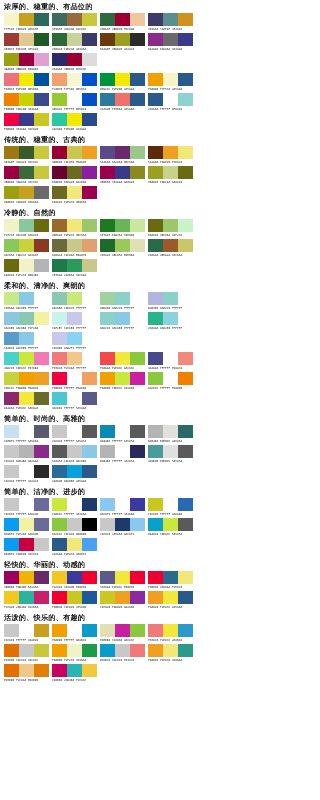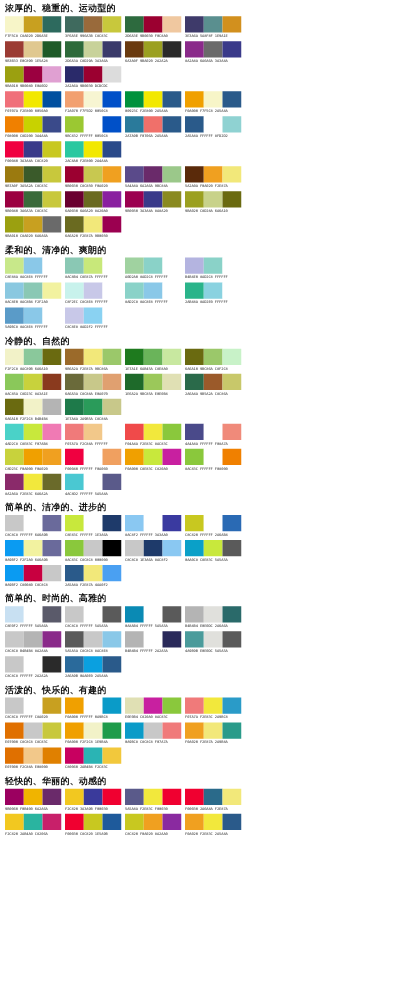--- a/index.html
+++ b/index.html
@@ -33,21 +33,21 @@
     letter-spacing:-0.1px;margin-top:1px;
     font-family:"DejaVu Sans Mono","Liberation Mono",monospace;
   }
 </style>
 </head>
 <body>
 
 <div class="sheet">
   <div id="sections-root">
       <div class="section">
-        <div class="sec-title">浓厚的、稳重的、运动型的</div>
+        <div class="sec-title">浓厚的、稳重的、有品位的</div>
         <div class="rows">
           <div class="row">
             <div class="group">
               <div class="swatches">
                 <div class="sw w3" style="background: rgb(247, 245, 200);"></div>
                 <div class="sw w3" style="background: rgb(200, 160, 32);"></div>
                 <div class="sw w3" style="background: rgb(45, 106, 94);"></div>
               </div>
               <div class="caption">F7F5C8 C8A020 2D6A5E</div>
             </div>
@@ -214,20 +214,21 @@
                 <div class="sw w3" style="background: rgb(42, 200, 160);"></div>
                 <div class="sw w3" style="background: rgb(242, 232, 0);"></div>
                 <div class="sw w3" style="background: rgb(42, 74, 138);"></div>
               </div>
               <div class="caption">2AC8A0 F2E800 2A4A8A</div>
             </div>
           </div>
         </div>
       </div>
       <div class="section">
+        <div class="sec-title">传统的、稳重的、古典的</div>
         <div class="rows">
           <div class="row">
             <div class="group">
               <div class="swatches">
                 <div class="sw w3" style="background: rgb(155, 122, 15);"></div>
                 <div class="sw w3" style="background: rgb(58, 90, 42);"></div>
                 <div class="sw w3" style="background: rgb(200, 200, 60);"></div>
               </div>
               <div class="caption">9B7A0F 3A5A2A C8C83C</div>
             </div>
@@ -299,20 +300,111 @@
               </div>
               <div class="caption">9BA010 C8A020 6A6A6A</div>
             </div>
             <div class="group">
               <div class="swatches">
                 <div class="sw w3" style="background: rgb(106, 106, 32);"></div>
                 <div class="sw w3" style="background: rgb(242, 232, 122);"></div>
                 <div class="sw w3" style="background: rgb(155, 0, 80);"></div>
               </div>
               <div class="caption">6A6A20 F2E87A 9B0050</div>
+            </div>
+          </div>
+        </div>
+      </div>
+      <div class="section">
+        <div class="sec-title">冷静的、自然的</div>
+        <div class="rows">
+          <div class="row">
+            <div class="group">
+              <div class="swatches">
+                <div class="sw w3" style="background: rgb(242, 242, 200);"></div>
+                <div class="sw w3" style="background: rgb(138, 200, 155);"></div>
+                <div class="sw w3" style="background: rgb(106, 106, 16);"></div>
+              </div>
+              <div class="caption">F2F2C8 8AC89B 6A6A10</div>
+            </div>
+            <div class="group">
+              <div class="swatches">
+                <div class="sw w3" style="background: rgb(155, 106, 42);"></div>
+                <div class="sw w3" style="background: rgb(242, 232, 122);"></div>
+                <div class="sw w3" style="background: rgb(155, 200, 106);"></div>
+              </div>
+              <div class="caption">9B6A2A F2E87A 9BC86A</div>
+            </div>
+            <div class="group">
+              <div class="swatches">
+                <div class="sw w3" style="background: rgb(30, 122, 30);"></div>
+                <div class="sw w3" style="background: rgb(106, 180, 90);"></div>
+                <div class="sw w3" style="background: rgb(200, 232, 160);"></div>
+              </div>
+              <div class="caption">1E7A1E 6AB45A C8E8A0</div>
+            </div>
+            <div class="group">
+              <div class="swatches">
+                <div class="sw w3" style="background: rgb(106, 106, 16);"></div>
+                <div class="sw w3" style="background: rgb(155, 200, 106);"></div>
+                <div class="sw w3" style="background: rgb(200, 242, 200);"></div>
+              </div>
+              <div class="caption">6A6A10 9BC86A C8F2C8</div>
+            </div>
+          </div>
+          <div class="row">
+            <div class="group">
+              <div class="swatches">
+                <div class="sw w3" style="background: rgb(138, 200, 90);"></div>
+                <div class="sw w3" style="background: rgb(200, 210, 60);"></div>
+                <div class="sw w3" style="background: rgb(138, 58, 30);"></div>
+              </div>
+              <div class="caption">8AC85A C8D23C 8A3A1E</div>
+            </div>
+            <div class="group">
+              <div class="swatches">
+                <div class="sw w3" style="background: rgb(106, 106, 58);"></div>
+                <div class="sw w3" style="background: rgb(200, 200, 138);"></div>
+                <div class="sw w3" style="background: rgb(224, 160, 112);"></div>
+              </div>
+              <div class="caption">6A6A3A C8C88A E0A070</div>
+            </div>
+            <div class="group">
+              <div class="swatches">
+                <div class="sw w3" style="background: rgb(30, 106, 42);"></div>
+                <div class="sw w3" style="background: rgb(155, 200, 90);"></div>
+                <div class="sw w3" style="background: rgb(224, 224, 180);"></div>
+              </div>
+              <div class="caption">1E6A2A 9BC85A E0E0B4</div>
+            </div>
+            <div class="group">
+              <div class="swatches">
+                <div class="sw w3" style="background: rgb(42, 106, 74);"></div>
+                <div class="sw w3" style="background: rgb(155, 90, 42);"></div>
+                <div class="sw w3" style="background: rgb(200, 200, 106);"></div>
+              </div>
+              <div class="caption">2A6A4A 9B5A2A C8C86A</div>
+            </div>
+          </div>
+          <div class="row">
+            <div class="group">
+              <div class="swatches">
+                <div class="sw w3" style="background: rgb(106, 106, 16);"></div>
+                <div class="sw w3" style="background: rgb(242, 242, 200);"></div>
+                <div class="sw w3" style="background: rgb(180, 180, 180);"></div>
+              </div>
+              <div class="caption">6A6A10 F2F2C8 B4B4B4</div>
+            </div>
+            <div class="group">
+              <div class="swatches">
+                <div class="sw w3" style="background: rgb(30, 122, 74);"></div>
+                <div class="sw w3" style="background: rgb(42, 155, 90);"></div>
+                <div class="sw w3" style="background: rgb(200, 200, 138);"></div>
+              </div>
+              <div class="caption">1E7A4A 2A9B5A C8C88A</div>
             </div>
           </div>
         </div>
       </div>
       <div class="section">
         <div class="sec-title">柔和的、清净的、爽朗的</div>
         <div class="rows">
           <div class="row">
             <div class="group">
               <div class="swatches">
@@ -395,196 +487,196 @@
                 <div class="sw w3" style="background: rgb(200, 200, 232);"></div>
                 <div class="sw w3" style="background: rgb(138, 210, 242);"></div>
                 <div class="sw w3" style="background: rgb(255, 255, 255);"></div>
               </div>
               <div class="caption">C8C8E8 8AD2F2 FFFFFF</div>
             </div>
           </div>
         </div>
       </div>
       <div class="section">
-        <div class="sec-title">冷静的、自然的</div>
         <div class="rows">
           <div class="row">
             <div class="group">
               <div class="swatches">
-                <div class="sw w3" style="background: rgb(242, 242, 200);"></div>
-                <div class="sw w3" style="background: rgb(138, 200, 155);"></div>
-                <div class="sw w3" style="background: rgb(106, 106, 16);"></div>
-              </div>
-              <div class="caption">F2F2C8 8AC89B 6A6A10</div>
-            </div>
-            <div class="group">
-              <div class="swatches">
-                <div class="sw w3" style="background: rgb(155, 106, 42);"></div>
-                <div class="sw w3" style="background: rgb(242, 232, 122);"></div>
-                <div class="sw w3" style="background: rgb(155, 200, 106);"></div>
-              </div>
-              <div class="caption">9B6A2A F2E87A 9BC86A</div>
-            </div>
-            <div class="group">
-              <div class="swatches">
-                <div class="sw w3" style="background: rgb(30, 122, 30);"></div>
-                <div class="sw w3" style="background: rgb(106, 180, 90);"></div>
-                <div class="sw w3" style="background: rgb(200, 232, 160);"></div>
-              </div>
-              <div class="caption">1E7A1E 6AB45A C8E8A0</div>
-            </div>
-            <div class="group">
-              <div class="swatches">
-                <div class="sw w3" style="background: rgb(106, 106, 16);"></div>
-                <div class="sw w3" style="background: rgb(155, 200, 106);"></div>
-                <div class="sw w3" style="background: rgb(200, 242, 200);"></div>
-              </div>
-              <div class="caption">6A6A10 9BC86A C8F2C8</div>
-            </div>
-          </div>
-          <div class="row">
-            <div class="group">
-              <div class="swatches">
-                <div class="sw w3" style="background: rgb(138, 200, 90);"></div>
+                <div class="sw w3" style="background: rgb(74, 210, 200);"></div>
+                <div class="sw w3" style="background: rgb(200, 232, 60);"></div>
+                <div class="sw w3" style="background: rgb(240, 122, 180);"></div>
+              </div>
+              <div class="caption">4AD2C8 C8E83C F07AB4</div>
+            </div>
+            <div class="group">
+              <div class="swatches">
+                <div class="sw w3" style="background: rgb(240, 122, 122);"></div>
+                <div class="sw w3" style="background: rgb(242, 200, 138);"></div>
+                <div class="sw w3" style="background: rgb(255, 255, 255);"></div>
+              </div>
+              <div class="caption">F07A7A F2C88A FFFFFF</div>
+            </div>
+            <div class="group">
+              <div class="swatches">
+                <div class="sw w3" style="background: rgb(240, 74, 74);"></div>
+                <div class="sw w3" style="background: rgb(242, 232, 60);"></div>
+                <div class="sw w3" style="background: rgb(138, 200, 60);"></div>
+              </div>
+              <div class="caption">F04A4A F2E83C 8AC83C</div>
+            </div>
+            <div class="group">
+              <div class="swatches">
+                <div class="sw w3" style="background: rgb(74, 74, 138);"></div>
+                <div class="sw w3" style="background: rgb(255, 255, 255);"></div>
+                <div class="sw w3" style="background: rgb(240, 138, 122);"></div>
+              </div>
+              <div class="caption">4A4A8A FFFFFF F08A7A</div>
+            </div>
+          </div>
+          <div class="row">
+            <div class="group">
+              <div class="swatches">
                 <div class="sw w3" style="background: rgb(200, 210, 60);"></div>
-                <div class="sw w3" style="background: rgb(138, 58, 30);"></div>
-              </div>
-              <div class="caption">8AC85A C8D23C 8A3A1E</div>
-            </div>
-            <div class="group">
-              <div class="swatches">
-                <div class="sw w3" style="background: rgb(106, 106, 58);"></div>
-                <div class="sw w3" style="background: rgb(200, 200, 138);"></div>
-                <div class="sw w3" style="background: rgb(224, 160, 112);"></div>
-              </div>
-              <div class="caption">6A6A3A C8C88A E0A070</div>
-            </div>
-            <div class="group">
-              <div class="swatches">
-                <div class="sw w3" style="background: rgb(30, 106, 42);"></div>
-                <div class="sw w3" style="background: rgb(155, 200, 90);"></div>
-                <div class="sw w3" style="background: rgb(224, 224, 180);"></div>
-              </div>
-              <div class="caption">1E6A2A 9BC85A E0E0B4</div>
-            </div>
-            <div class="group">
-              <div class="swatches">
-                <div class="sw w3" style="background: rgb(42, 106, 74);"></div>
-                <div class="sw w3" style="background: rgb(155, 90, 42);"></div>
-                <div class="sw w3" style="background: rgb(200, 200, 106);"></div>
-              </div>
-              <div class="caption">2A6A4A 9B5A2A C8C86A</div>
-            </div>
-          </div>
-          <div class="row">
-            <div class="group">
-              <div class="swatches">
-                <div class="sw w3" style="background: rgb(106, 106, 16);"></div>
-                <div class="sw w3" style="background: rgb(242, 242, 200);"></div>
-                <div class="sw w3" style="background: rgb(180, 180, 180);"></div>
-              </div>
-              <div class="caption">6A6A10 F2F2C8 B4B4B4</div>
-            </div>
-            <div class="group">
-              <div class="swatches">
-                <div class="sw w3" style="background: rgb(30, 122, 74);"></div>
-                <div class="sw w3" style="background: rgb(42, 155, 90);"></div>
-                <div class="sw w3" style="background: rgb(200, 200, 138);"></div>
-              </div>
-              <div class="caption">1E7A4A 2A9B5A C8C88A</div>
+                <div class="sw w3" style="background: rgb(240, 160, 0);"></div>
+                <div class="sw w3" style="background: rgb(240, 160, 32);"></div>
+              </div>
+              <div class="caption">C8D23C F0A000 F0A020</div>
+            </div>
+            <div class="group">
+              <div class="swatches">
+                <div class="sw w3" style="background: rgb(240, 0, 64);"></div>
+                <div class="sw w3" style="background: rgb(255, 255, 255);"></div>
+                <div class="sw w3" style="background: rgb(240, 160, 96);"></div>
+              </div>
+              <div class="caption">F00040 FFFFFF F0A060</div>
+            </div>
+            <div class="group">
+              <div class="swatches">
+                <div class="sw w3" style="background: rgb(240, 160, 0);"></div>
+                <div class="sw w3" style="background: rgb(200, 232, 60);"></div>
+                <div class="sw w3" style="background: rgb(200, 32, 160);"></div>
+              </div>
+              <div class="caption">F0A000 C8E83C C820A0</div>
+            </div>
+            <div class="group">
+              <div class="swatches">
+                <div class="sw w3" style="background: rgb(138, 200, 60);"></div>
+                <div class="sw w3" style="background: rgb(255, 255, 255);"></div>
+                <div class="sw w3" style="background: rgb(240, 128, 0);"></div>
+              </div>
+              <div class="caption">8AC83C FFFFFF F08000</div>
+            </div>
+          </div>
+          <div class="row">
+            <div class="group">
+              <div class="swatches">
+                <div class="sw w3" style="background: rgb(138, 42, 106);"></div>
+                <div class="sw w3" style="background: rgb(242, 232, 60);"></div>
+                <div class="sw w3" style="background: rgb(106, 106, 42);"></div>
+              </div>
+              <div class="caption">8A2A6A F2E83C 6A6A2A</div>
+            </div>
+            <div class="group">
+              <div class="swatches">
+                <div class="sw w3" style="background: rgb(74, 200, 210);"></div>
+                <div class="sw w3" style="background: rgb(255, 255, 255);"></div>
+                <div class="sw w3" style="background: rgb(90, 90, 138);"></div>
+              </div>
+              <div class="caption">4AC8D2 FFFFFF 5A5A8A</div>
             </div>
           </div>
         </div>
       </div>
       <div class="section">
+        <div class="sec-title">简单的、时尚的、高雅的</div>
         <div class="rows">
           <div class="row">
             <div class="group">
               <div class="swatches">
-                <div class="sw w3" style="background: rgb(74, 210, 200);"></div>
-                <div class="sw w3" style="background: rgb(200, 232, 60);"></div>
-                <div class="sw w3" style="background: rgb(240, 122, 180);"></div>
-              </div>
-              <div class="caption">4AD2C8 C8E83C F07AB4</div>
-            </div>
-            <div class="group">
-              <div class="swatches">
-                <div class="sw w3" style="background: rgb(240, 122, 122);"></div>
-                <div class="sw w3" style="background: rgb(242, 200, 138);"></div>
-                <div class="sw w3" style="background: rgb(255, 255, 255);"></div>
-              </div>
-              <div class="caption">F07A7A F2C88A FFFFFF</div>
-            </div>
-            <div class="group">
-              <div class="swatches">
-                <div class="sw w3" style="background: rgb(240, 74, 74);"></div>
-                <div class="sw w3" style="background: rgb(242, 232, 60);"></div>
-                <div class="sw w3" style="background: rgb(138, 200, 60);"></div>
-              </div>
-              <div class="caption">F04A4A F2E83C 8AC83C</div>
-            </div>
-            <div class="group">
-              <div class="swatches">
-                <div class="sw w3" style="background: rgb(74, 74, 138);"></div>
-                <div class="sw w3" style="background: rgb(255, 255, 255);"></div>
-                <div class="sw w3" style="background: rgb(240, 138, 122);"></div>
-              </div>
-              <div class="caption">4A4A8A FFFFFF F08A7A</div>
-            </div>
-          </div>
-          <div class="row">
-            <div class="group">
-              <div class="swatches">
-                <div class="sw w3" style="background: rgb(200, 210, 60);"></div>
-                <div class="sw w3" style="background: rgb(240, 160, 0);"></div>
-                <div class="sw w3" style="background: rgb(240, 160, 32);"></div>
-              </div>
-              <div class="caption">C8D23C F0A000 F0A020</div>
-            </div>
-            <div class="group">
-              <div class="swatches">
-                <div class="sw w3" style="background: rgb(240, 0, 64);"></div>
-                <div class="sw w3" style="background: rgb(255, 255, 255);"></div>
-                <div class="sw w3" style="background: rgb(240, 160, 96);"></div>
-              </div>
-              <div class="caption">F00040 FFFFFF F0A060</div>
-            </div>
-            <div class="group">
-              <div class="swatches">
-                <div class="sw w3" style="background: rgb(240, 160, 0);"></div>
-                <div class="sw w3" style="background: rgb(200, 232, 60);"></div>
-                <div class="sw w3" style="background: rgb(200, 32, 160);"></div>
-              </div>
-              <div class="caption">F0A000 C8E83C C820A0</div>
-            </div>
-            <div class="group">
-              <div class="swatches">
-                <div class="sw w3" style="background: rgb(138, 200, 60);"></div>
-                <div class="sw w3" style="background: rgb(255, 255, 255);"></div>
-                <div class="sw w3" style="background: rgb(240, 128, 0);"></div>
-              </div>
-              <div class="caption">8AC83C FFFFFF F08000</div>
-            </div>
-          </div>
-          <div class="row">
-            <div class="group">
-              <div class="swatches">
-                <div class="sw w3" style="background: rgb(138, 42, 106);"></div>
-                <div class="sw w3" style="background: rgb(242, 232, 60);"></div>
-                <div class="sw w3" style="background: rgb(106, 106, 42);"></div>
-              </div>
-              <div class="caption">8A2A6A F2E83C 6A6A2A</div>
-            </div>
-            <div class="group">
-              <div class="swatches">
-                <div class="sw w3" style="background: rgb(74, 200, 210);"></div>
-                <div class="sw w3" style="background: rgb(255, 255, 255);"></div>
-                <div class="sw w3" style="background: rgb(90, 90, 138);"></div>
-              </div>
-              <div class="caption">4AC8D2 FFFFFF 5A5A8A</div>
+                <div class="sw w3" style="background: rgb(200, 224, 242);"></div>
+                <div class="sw w3" style="background: rgb(255, 255, 255);"></div>
+                <div class="sw w3" style="background: rgb(90, 90, 106);"></div>
+              </div>
+              <div class="caption">C8E0F2 FFFFFF 5A5A6A</div>
+            </div>
+            <div class="group">
+              <div class="swatches">
+                <div class="sw w3" style="background: rgb(200, 200, 200);"></div>
+                <div class="sw w3" style="background: rgb(255, 255, 255);"></div>
+                <div class="sw w3" style="background: rgb(90, 90, 90);"></div>
+              </div>
+              <div class="caption">C8C8C8 FFFFFF 5A5A5A</div>
+            </div>
+            <div class="group">
+              <div class="swatches">
+                <div class="sw w3" style="background: rgb(10, 138, 180);"></div>
+                <div class="sw w3" style="background: rgb(255, 255, 255);"></div>
+                <div class="sw w3" style="background: rgb(90, 90, 90);"></div>
+              </div>
+              <div class="caption">0A8AB4 FFFFFF 5A5A5A</div>
+            </div>
+            <div class="group">
+              <div class="swatches">
+                <div class="sw w3" style="background: rgb(180, 180, 180);"></div>
+                <div class="sw w3" style="background: rgb(224, 224, 220);"></div>
+                <div class="sw w3" style="background: rgb(42, 106, 106);"></div>
+              </div>
+              <div class="caption">B4B4B4 E0E0DC 2A6A6A</div>
+            </div>
+          </div>
+          <div class="row">
+            <div class="group">
+              <div class="swatches">
+                <div class="sw w3" style="background: rgb(200, 200, 200);"></div>
+                <div class="sw w3" style="background: rgb(180, 180, 180);"></div>
+                <div class="sw w3" style="background: rgb(138, 42, 138);"></div>
+              </div>
+              <div class="caption">C8C8C8 B4B4B4 8A2A8A</div>
+            </div>
+            <div class="group">
+              <div class="swatches">
+                <div class="sw w3" style="background: rgb(90, 90, 90);"></div>
+                <div class="sw w3" style="background: rgb(200, 200, 200);"></div>
+                <div class="sw w3" style="background: rgb(138, 200, 232);"></div>
+              </div>
+              <div class="caption">5A5A5A C8C8C8 8AC8E8</div>
+            </div>
+            <div class="group">
+              <div class="swatches">
+                <div class="sw w3" style="background: rgb(180, 180, 180);"></div>
+                <div class="sw w3" style="background: rgb(255, 255, 255);"></div>
+                <div class="sw w3" style="background: rgb(42, 42, 90);"></div>
+              </div>
+              <div class="caption">B4B4B4 FFFFFF 2A2A5A</div>
+            </div>
+            <div class="group">
+              <div class="swatches">
+                <div class="sw w3" style="background: rgb(74, 155, 155);"></div>
+                <div class="sw w3" style="background: rgb(224, 224, 220);"></div>
+                <div class="sw w3" style="background: rgb(90, 90, 90);"></div>
+              </div>
+              <div class="caption">4A9B9B E0E0DC 5A5A5A</div>
+            </div>
+          </div>
+          <div class="row">
+            <div class="group">
+              <div class="swatches">
+                <div class="sw w3" style="background: rgb(200, 200, 200);"></div>
+                <div class="sw w3" style="background: rgb(255, 255, 255);"></div>
+                <div class="sw w3" style="background: rgb(42, 42, 42);"></div>
+              </div>
+              <div class="caption">C8C8C8 FFFFFF 2A2A2A</div>
+            </div>
+            <div class="group">
+              <div class="swatches">
+                <div class="sw w3" style="background: rgb(42, 106, 155);"></div>
+                <div class="sw w3" style="background: rgb(10, 160, 224);"></div>
+                <div class="sw w3" style="background: rgb(42, 90, 138);"></div>
+              </div>
+              <div class="caption">2A6A9B 0AA0E0 2A5A8A</div>
             </div>
           </div>
         </div>
       </div>
       <div class="section">
         <div class="sec-title">简单的、洁净的、进步的</div>
         <div class="rows">
           <div class="row">
             <div class="group">
               <div class="swatches">
@@ -667,106 +759,88 @@
                 <div class="sw w3" style="background: rgb(42, 90, 138);"></div>
                 <div class="sw w3" style="background: rgb(242, 232, 122);"></div>
                 <div class="sw w3" style="background: rgb(74, 160, 242);"></div>
               </div>
               <div class="caption">2A5A8A F2E87A 4AA0F2</div>
             </div>
           </div>
         </div>
       </div>
       <div class="section">
-        <div class="sec-title">简单的、时尚的、高雅的</div>
+        <div class="sec-title">轻快的、华丽的、动感的</div>
         <div class="rows">
           <div class="row">
             <div class="group">
               <div class="swatches">
-                <div class="sw w3" style="background: rgb(200, 224, 242);"></div>
-                <div class="sw w3" style="background: rgb(255, 255, 255);"></div>
-                <div class="sw w3" style="background: rgb(90, 90, 106);"></div>
-              </div>
-              <div class="caption">C8E0F2 FFFFFF 5A5A6A</div>
-            </div>
-            <div class="group">
-              <div class="swatches">
-                <div class="sw w3" style="background: rgb(200, 200, 200);"></div>
-                <div class="sw w3" style="background: rgb(255, 255, 255);"></div>
-                <div class="sw w3" style="background: rgb(90, 90, 90);"></div>
-              </div>
-              <div class="caption">C8C8C8 FFFFFF 5A5A5A</div>
-            </div>
-            <div class="group">
-              <div class="swatches">
-                <div class="sw w3" style="background: rgb(10, 138, 180);"></div>
-                <div class="sw w3" style="background: rgb(255, 255, 255);"></div>
-                <div class="sw w3" style="background: rgb(90, 90, 90);"></div>
-              </div>
-              <div class="caption">0A8AB4 FFFFFF 5A5A5A</div>
-            </div>
-            <div class="group">
-              <div class="swatches">
-                <div class="sw w3" style="background: rgb(180, 180, 180);"></div>
-                <div class="sw w3" style="background: rgb(224, 224, 220);"></div>
-                <div class="sw w3" style="background: rgb(42, 106, 106);"></div>
-              </div>
-              <div class="caption">B4B4B4 E0E0DC 2A6A6A</div>
-            </div>
-          </div>
-          <div class="row">
-            <div class="group">
-              <div class="swatches">
-                <div class="sw w3" style="background: rgb(200, 200, 200);"></div>
-                <div class="sw w3" style="background: rgb(180, 180, 180);"></div>
-                <div class="sw w3" style="background: rgb(138, 42, 138);"></div>
-              </div>
-              <div class="caption">C8C8C8 B4B4B4 8A2A8A</div>
-            </div>
-            <div class="group">
-              <div class="swatches">
-                <div class="sw w3" style="background: rgb(90, 90, 90);"></div>
-                <div class="sw w3" style="background: rgb(200, 200, 200);"></div>
-                <div class="sw w3" style="background: rgb(138, 200, 232);"></div>
-              </div>
-              <div class="caption">5A5A5A C8C8C8 8AC8E8</div>
-            </div>
-            <div class="group">
-              <div class="swatches">
-                <div class="sw w3" style="background: rgb(180, 180, 180);"></div>
-                <div class="sw w3" style="background: rgb(255, 255, 255);"></div>
-                <div class="sw w3" style="background: rgb(42, 42, 90);"></div>
-              </div>
-              <div class="caption">B4B4B4 FFFFFF 2A2A5A</div>
-            </div>
-            <div class="group">
-              <div class="swatches">
-                <div class="sw w3" style="background: rgb(74, 155, 155);"></div>
-                <div class="sw w3" style="background: rgb(224, 224, 220);"></div>
-                <div class="sw w3" style="background: rgb(90, 90, 90);"></div>
-              </div>
-              <div class="caption">4A9B9B E0E0DC 5A5A5A</div>
-            </div>
-          </div>
-          <div class="row">
-            <div class="group">
-              <div class="swatches">
-                <div class="sw w3" style="background: rgb(200, 200, 200);"></div>
-                <div class="sw w3" style="background: rgb(255, 255, 255);"></div>
-                <div class="sw w3" style="background: rgb(42, 42, 42);"></div>
-              </div>
-              <div class="caption">C8C8C8 FFFFFF 2A2A2A</div>
-            </div>
-            <div class="group">
-              <div class="swatches">
-                <div class="sw w3" style="background: rgb(42, 106, 155);"></div>
-                <div class="sw w3" style="background: rgb(10, 160, 224);"></div>
+                <div class="sw w3" style="background: rgb(155, 0, 96);"></div>
+                <div class="sw w3" style="background: rgb(240, 180, 0);"></div>
+                <div class="sw w3" style="background: rgb(106, 42, 106);"></div>
+              </div>
+              <div class="caption">9B0060 F0B400 6A2A6A</div>
+            </div>
+            <div class="group">
+              <div class="swatches">
+                <div class="sw w3" style="background: rgb(242, 200, 32);"></div>
+                <div class="sw w3" style="background: rgb(58, 58, 155);"></div>
+                <div class="sw w3" style="background: rgb(240, 0, 48);"></div>
+              </div>
+              <div class="caption">F2C820 3A3A9B F00030</div>
+            </div>
+            <div class="group">
+              <div class="swatches">
+                <div class="sw w3" style="background: rgb(90, 90, 138);"></div>
+                <div class="sw w3" style="background: rgb(242, 232, 60);"></div>
+                <div class="sw w3" style="background: rgb(240, 0, 48);"></div>
+              </div>
+              <div class="caption">5A5A8A F2E83C F00030</div>
+            </div>
+            <div class="group">
+              <div class="swatches">
+                <div class="sw w3" style="background: rgb(240, 0, 48);"></div>
+                <div class="sw w3" style="background: rgb(42, 106, 138);"></div>
+                <div class="sw w3" style="background: rgb(242, 232, 122);"></div>
+              </div>
+              <div class="caption">F00030 2A6A8A F2E87A</div>
+            </div>
+          </div>
+          <div class="row">
+            <div class="group">
+              <div class="swatches">
+                <div class="sw w3" style="background: rgb(242, 200, 32);"></div>
+                <div class="sw w3" style="background: rgb(42, 180, 160);"></div>
+                <div class="sw w3" style="background: rgb(200, 32, 106);"></div>
+              </div>
+              <div class="caption">F2C820 2AB4A0 C8206A</div>
+            </div>
+            <div class="group">
+              <div class="swatches">
+                <div class="sw w3" style="background: rgb(240, 0, 48);"></div>
+                <div class="sw w3" style="background: rgb(200, 200, 32);"></div>
+                <div class="sw w3" style="background: rgb(30, 90, 155);"></div>
+              </div>
+              <div class="caption">F00030 C8C820 1E5A9B</div>
+            </div>
+            <div class="group">
+              <div class="swatches">
+                <div class="sw w3" style="background: rgb(200, 200, 32);"></div>
+                <div class="sw w3" style="background: rgb(240, 160, 32);"></div>
+                <div class="sw w3" style="background: rgb(138, 42, 160);"></div>
+              </div>
+              <div class="caption">C8C820 F0A020 8A2AA0</div>
+            </div>
+            <div class="group">
+              <div class="swatches">
+                <div class="sw w3" style="background: rgb(240, 160, 32);"></div>
+                <div class="sw w3" style="background: rgb(242, 232, 60);"></div>
                 <div class="sw w3" style="background: rgb(42, 90, 138);"></div>
               </div>
-              <div class="caption">2A6A9B 0AA0E0 2A5A8A</div>
+              <div class="caption">F0A020 F2E83C 2A5A8A</div>
             </div>
           </div>
         </div>
       </div>
       <div class="section">
         <div class="sec-title">活泼的、快乐的、有趣的</div>
         <div class="rows">
           <div class="row">
             <div class="group">
               <div class="swatches">
@@ -844,91 +918,18 @@
               </div>
               <div class="caption">E07000 F2C88A E08000</div>
             </div>
             <div class="group">
               <div class="swatches">
                 <div class="sw w3" style="background: rgb(200, 0, 96);"></div>
                 <div class="sw w3" style="background: rgb(42, 180, 180);"></div>
                 <div class="sw w3" style="background: rgb(242, 200, 60);"></div>
               </div>
               <div class="caption">C80060 2AB4B4 F2C83C</div>
-            </div>
-          </div>
-        </div>
-      </div>
-      <div class="section">
-        <div class="sec-title">轻快的、华丽的、动感的</div>
-        <div class="rows">
-          <div class="row">
-            <div class="group">
-              <div class="swatches">
-                <div class="sw w3" style="background: rgb(155, 0, 96);"></div>
-                <div class="sw w3" style="background: rgb(240, 180, 0);"></div>
-                <div class="sw w3" style="background: rgb(106, 42, 106);"></div>
-              </div>
-              <div class="caption">9B0060 F0B400 6A2A6A</div>
-            </div>
-            <div class="group">
-              <div class="swatches">
-                <div class="sw w3" style="background: rgb(242, 200, 32);"></div>
-                <div class="sw w3" style="background: rgb(58, 58, 155);"></div>
-                <div class="sw w3" style="background: rgb(240, 0, 48);"></div>
-              </div>
-              <div class="caption">F2C820 3A3A9B F00030</div>
-            </div>
-            <div class="group">
-              <div class="swatches">
-                <div class="sw w3" style="background: rgb(90, 90, 138);"></div>
-                <div class="sw w3" style="background: rgb(242, 232, 60);"></div>
-                <div class="sw w3" style="background: rgb(240, 0, 48);"></div>
-              </div>
-              <div class="caption">5A5A8A F2E83C F00030</div>
-            </div>
-            <div class="group">
-              <div class="swatches">
-                <div class="sw w3" style="background: rgb(240, 0, 48);"></div>
-                <div class="sw w3" style="background: rgb(42, 106, 138);"></div>
-                <div class="sw w3" style="background: rgb(242, 232, 122);"></div>
-              </div>
-              <div class="caption">F00030 2A6A8A F2E87A</div>
-            </div>
-          </div>
-          <div class="row">
-            <div class="group">
-              <div class="swatches">
-                <div class="sw w3" style="background: rgb(242, 200, 32);"></div>
-                <div class="sw w3" style="background: rgb(42, 180, 160);"></div>
-                <div class="sw w3" style="background: rgb(200, 32, 106);"></div>
-              </div>
-              <div class="caption">F2C820 2AB4A0 C8206A</div>
-            </div>
-            <div class="group">
-              <div class="swatches">
-                <div class="sw w3" style="background: rgb(240, 0, 48);"></div>
-                <div class="sw w3" style="background: rgb(200, 200, 32);"></div>
-                <div class="sw w3" style="background: rgb(30, 90, 155);"></div>
-              </div>
-              <div class="caption">F00030 C8C820 1E5A9B</div>
-            </div>
-            <div class="group">
-              <div class="swatches">
-                <div class="sw w3" style="background: rgb(200, 200, 32);"></div>
-                <div class="sw w3" style="background: rgb(240, 160, 32);"></div>
-                <div class="sw w3" style="background: rgb(138, 42, 160);"></div>
-              </div>
-              <div class="caption">C8C820 F0A020 8A2AA0</div>
-            </div>
-            <div class="group">
-              <div class="swatches">
-                <div class="sw w3" style="background: rgb(240, 160, 32);"></div>
-                <div class="sw w3" style="background: rgb(242, 232, 60);"></div>
-                <div class="sw w3" style="background: rgb(42, 90, 138);"></div>
-              </div>
-              <div class="caption">F0A020 F2E83C 2A5A8A</div>
             </div>
           </div>
         </div>
       </div>
     </div>
 </div>
 
 </body></html>

